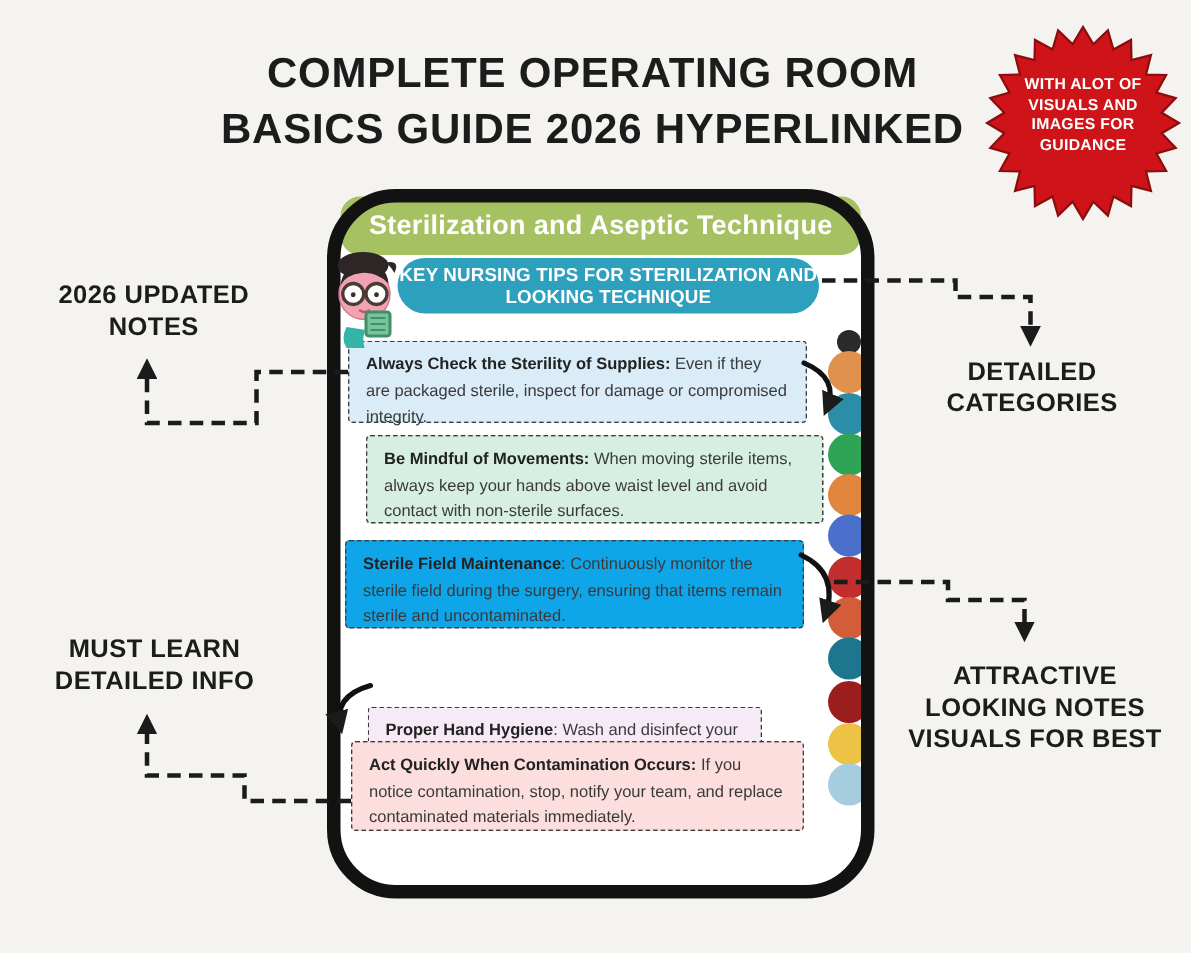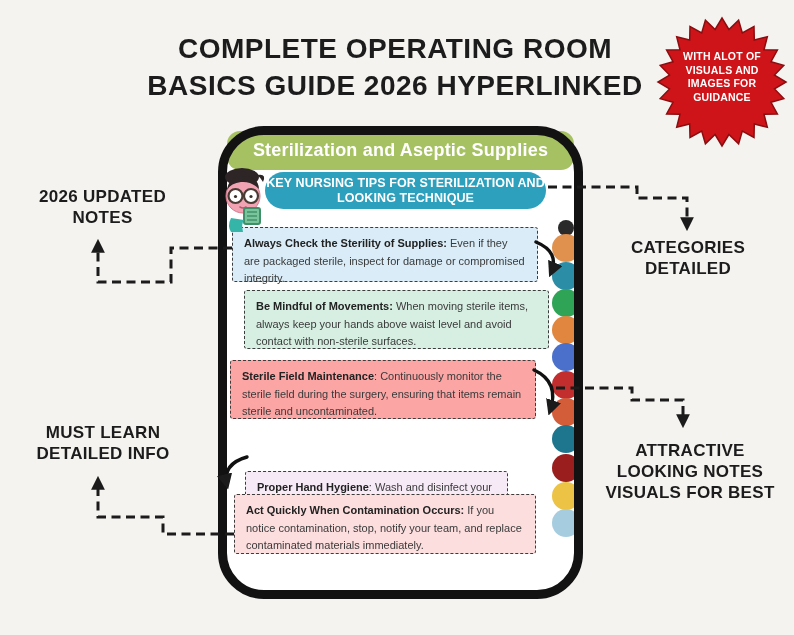--- a/index.html
+++ b/index.html
@@ -72,22 +72,22 @@
     <div>IMAGES FOR</div>
     <div>GUIDANCE</div>
   </div>
 </div>
 
 <div class="abs side-label lbl-left-top">
   <div>2026 UPDATED</div>
   <div>NOTES</div>
 </div>
 <div class="abs side-label lbl-right-top">
+  <div>DETAILED</div>
   <div>CATEGORIES</div>
-  <div>DETAILED</div>
 </div>
 <div class="abs side-label lbl-left-bottom">
   <div>MUST LEARN</div>
   <div>DETAILED INFO</div>
 </div>
 <div class="abs side-label lbl-right-bottom">
   <div>ATTRACTIVE</div>
   <div>LOOKING NOTES</div>
   <div>VISUALS FOR BEST</div>
 </div>
@@ -101,34 +101,34 @@
   <div class="tab-dot" style="top: 163px; background: rgb(47, 164, 86);"></div>
   <div class="tab-dot" style="top: 190px; background: rgb(224, 134, 62);"></div>
   <div class="tab-dot" style="top: 217px; background: rgb(74, 112, 204);"></div>
   <div class="tab-dot" style="top: 245px; background: rgb(194, 45, 45);"></div>
   <div class="tab-dot" style="top: 272px; background: rgb(211, 92, 57);"></div>
   <div class="tab-dot" style="top: 299px; background: rgb(30, 118, 142);"></div>
   <div class="tab-dot" style="top: 328px; background: rgb(155, 30, 30);"></div>
   <div class="tab-dot" style="top: 356px; background: rgb(236, 195, 68);"></div>
   <div class="tab-dot" style="top: 383px; background: rgb(166, 205, 223);"></div>
 
-  <div class="card-header" style="background: rgb(166, 193, 97);">Sterilization and Aseptic Supplies</div>
+  <div class="card-header" style="background: rgb(166, 193, 97);">Sterilization and Aseptic Technique</div>
 
   <div class="pill" style="background: rgb(45, 160, 189);">
     <div>KEY NURSING TIPS FOR STERILIZATION AND</div>
     <div>LOOKING TECHNIQUE</div>
   </div>
 
   <div class="tip tip1" style="background: rgb(217, 236, 247);">
     <b>Always Check the Sterility of Supplies:</b><span> Even if they are packaged sterile, inspect for damage or compromised integrity.</span>
   </div>
   <div class="tip tip2" style="background: rgb(215, 239, 226);">
     <b>Be Mindful of Movements:</b><span> When moving sterile items, always keep your hands above waist level and avoid contact with non-sterile surfaces.</span>
   </div>
-  <div class="tip tip3" style="background: #fca5a5;">
+  <div class="tip tip3" style="background: #0ea5e9;">
     <b>Sterile Field Maintenance</b><span>: Continuously monitor the sterile field during the surgery, ensuring that items remain sterile and uncontaminated.</span>
   </div>
   <div class="tip tip4" style="background: rgb(246, 234, 246);">
     <b>Proper Hand Hygiene</b><span>: Wash and disinfect your hands thoroughly before donning sterile gloves, and during any transition between sterile tasks.</span>
   </div>
   <div class="tip tip5" style="background: rgb(252, 222, 222);">
     <b>Act Quickly When Contamination Occurs:</b><span> If you notice contamination, stop, notify your team, and replace contaminated materials immediately.</span>
   </div>
 
   <div class="card-border"></div>

